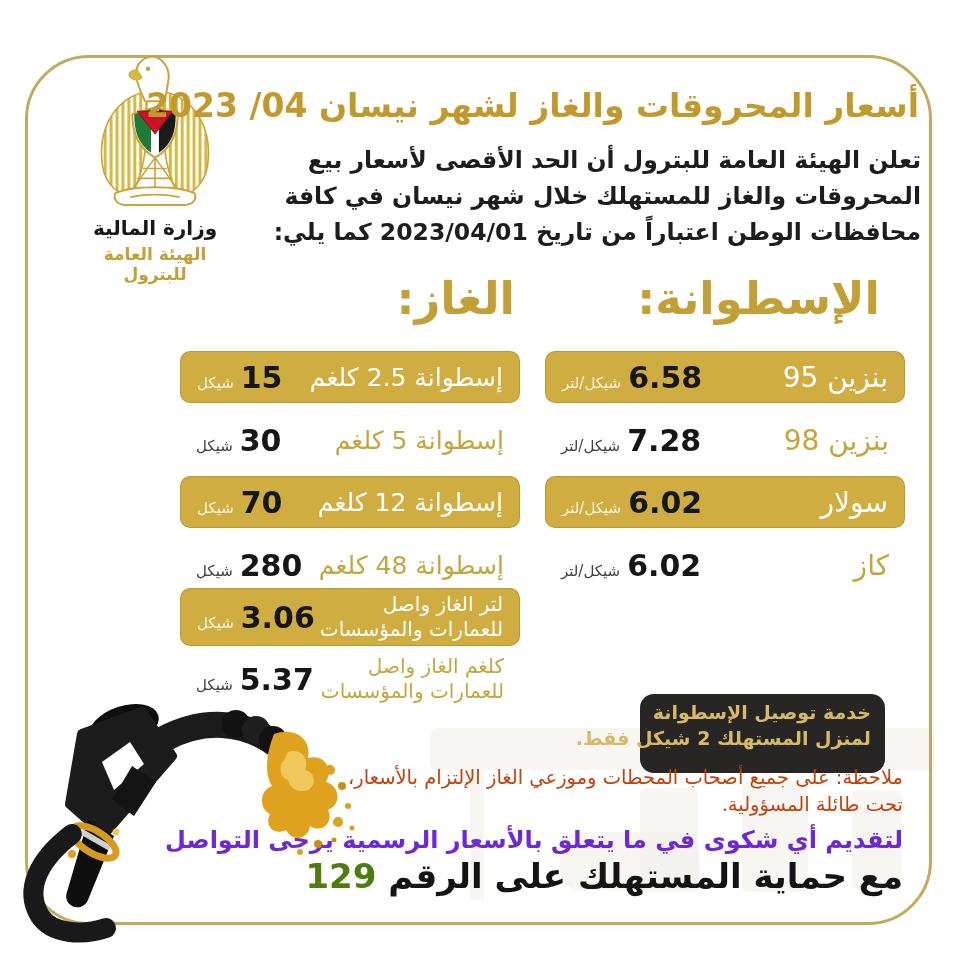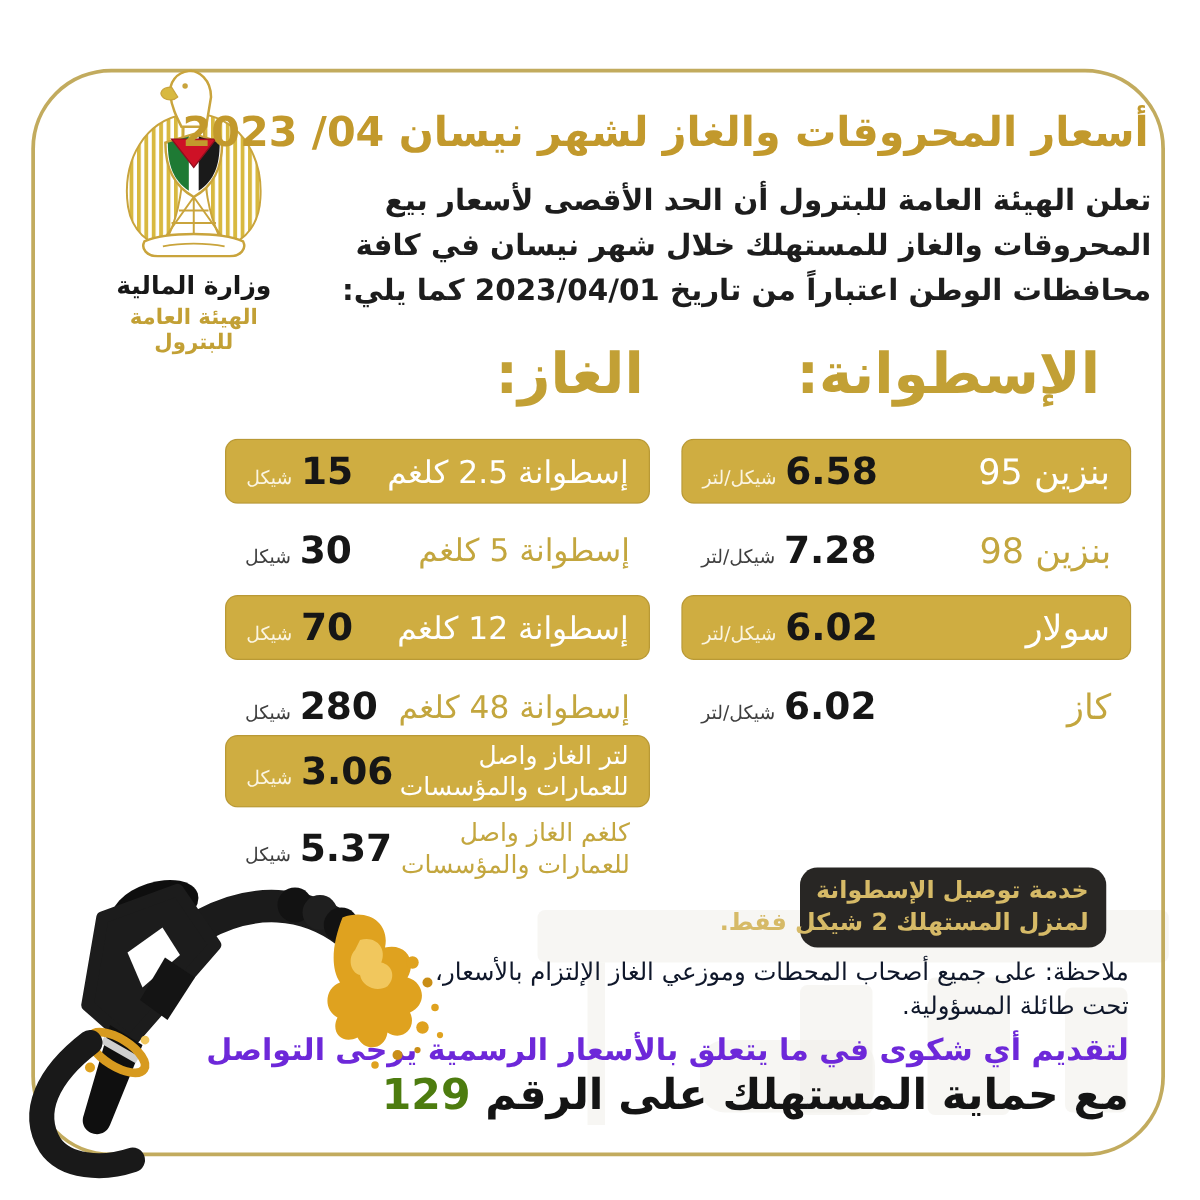--- a/index.html
+++ b/index.html
@@ -45,25 +45,25 @@
   .pill .lbl{color:#ffffff;}
   .plain .lbl{color:#C3A63E;}
   .price{display:flex;align-items:baseline;gap:7px;}
   .num{font-weight:bold;font-size:30px;color:#161616;font-style:normal;}
   .unit{font-style:normal;font-size:15px;}
   .pill .unit{color:#FBF5E2;}
   .plain .unit{color:#3F3F3F;}
   .h58{height:58px;}
   
   .badge{right:75px;top:694px;width:245px;box-sizing:border-box;background:#282624;
-         border-radius:14px;padding:5px 14px 7px;text-align:right;
+         border-radius:14px;padding:5px 14px 22px;text-align:right;
          color:#D6BA67;font-weight:bold;font-size:19px;line-height:26px;}
   .badge div{white-space:nowrap;}
   
-  .note{right:57px;top:764px;text-align:right;color:#0f172a;font-size:19.5px;line-height:27px;}
+  .note{right:57px;top:764px;text-align:right;color:#c2410c;font-size:19.5px;line-height:27px;}
   .note div{white-space:nowrap;}
   .footer1{right:57px;top:826px;font-size:24px;font-weight:bold;color:#6d28d9;white-space:nowrap;text-align:right;}
   .footer2{right:57px;top:856px;font-size:34px;font-weight:bold;color:#141414;white-space:nowrap;text-align:right;}
   .hotline{color:#4d7c0f;}
   
   .nozzle{left:12px;top:682px;width:345px;height:265px;}
 </style>
 </head>
 <body>
 

